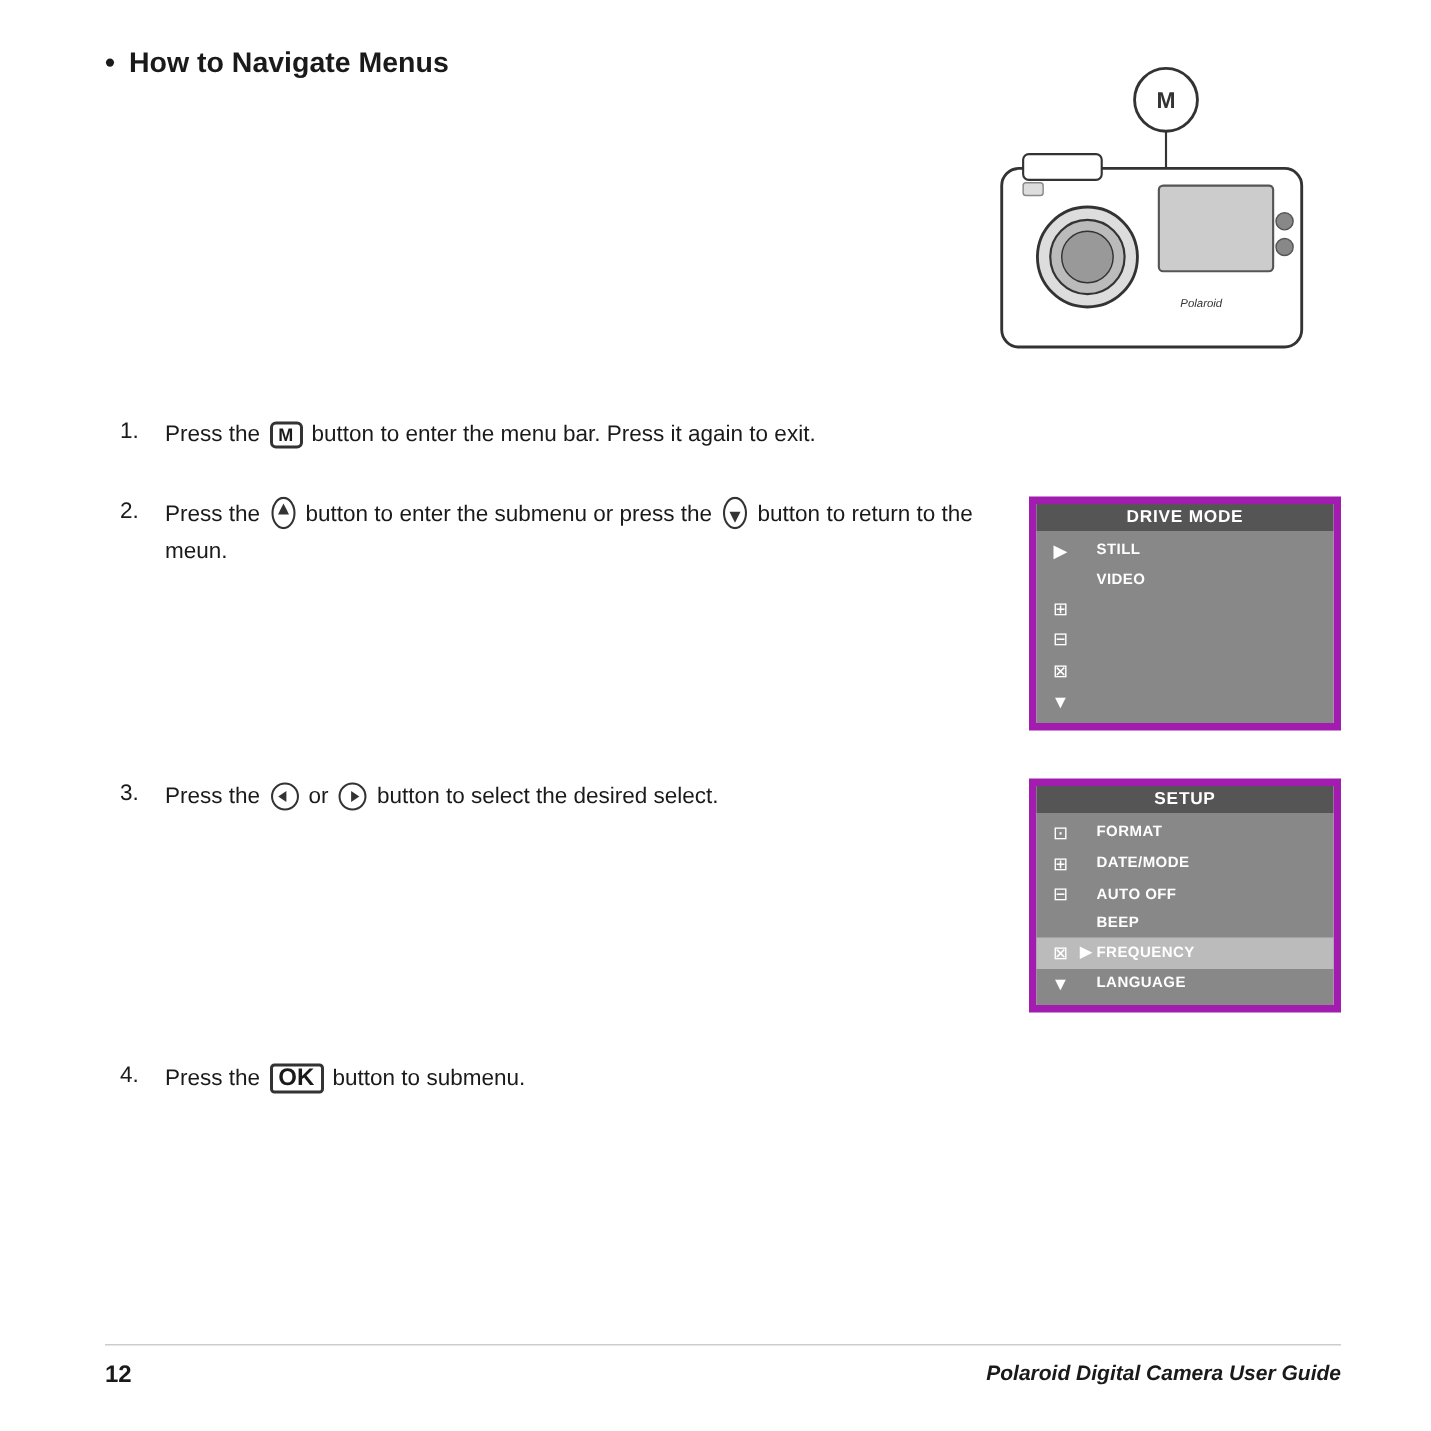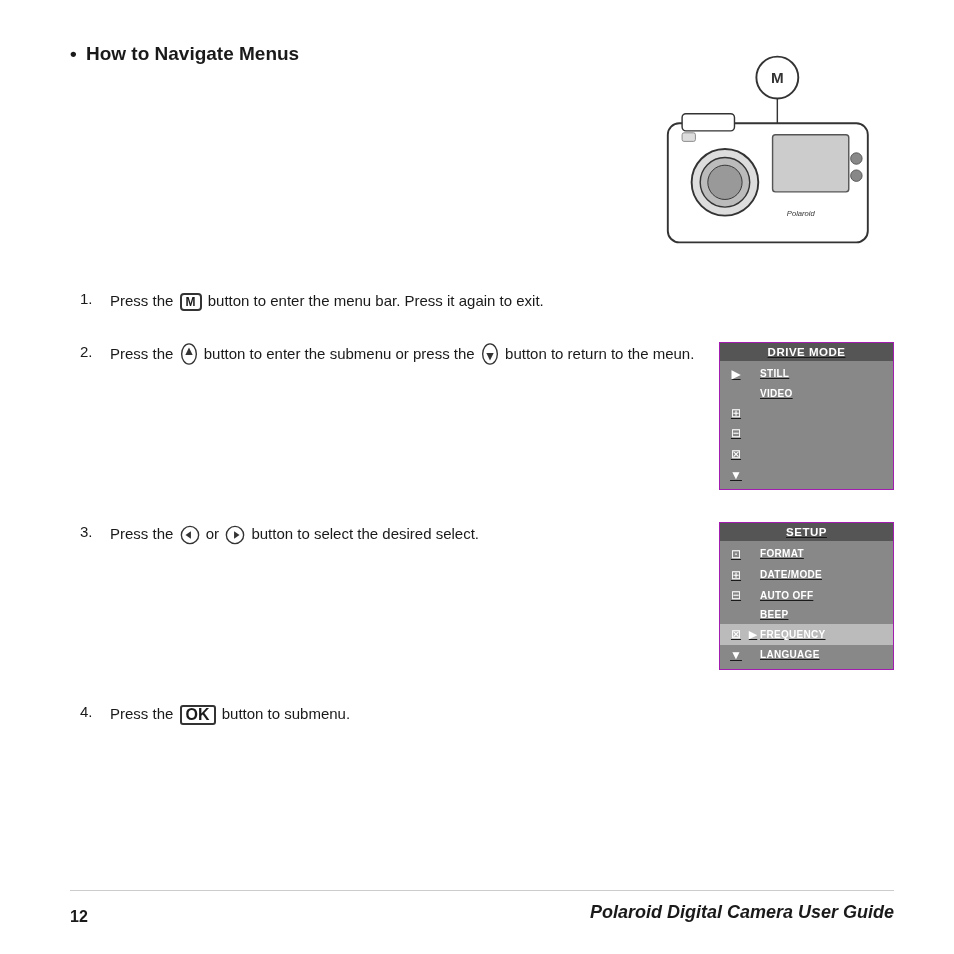--- a/index.html
+++ b/index.html
@@ -8,21 +8,21 @@
       height: 954px;
       background: #fff;
       font-family: Arial, Helvetica, sans-serif;
       font-size: 15px;
       color: #1a1a1a;
       overflow: hidden;
     }
     .page {
       width: 954px;
       height: 954px;
-      padding: 39px 60px 30px 70px;
+      padding: 28px 60px 30px 70px;
       position: relative;
     }
     
     .title {
       font-size: 19px;
       font-weight: bold;
       margin-bottom: 8px;
     }
     .bullet {
       font-size: 19px;
@@ -69,25 +69,24 @@
       flex: 0 0 30px;
       padding-top: 1px;
     }
     .step-content {
       flex: 1;
       font-size: 15px;
       line-height: 1.65;
     }
     
     .panel {
-      border: 1px solid #a21caf;
+      border: 5px solid #a21caf;
       font-size: 11px;
-      width: 175px;
+      width: 208px;
       margin-bottom: 0;
-      text-decoration: underline;
     }
     .panel-header {
       background: #555;
       color: #fff;
       text-align: center;
       font-weight: bold;
       font-size: 11.5px;
       padding: 3px 6px;
       letter-spacing: 0.5px;
     }
@@ -191,21 +190,21 @@
       align-items: flex-end;
       border-top: 1px solid #ccc;
       padding-top: 8px;
     }
     .page-num {
       font-size: 16px;
       font-weight: bold;
     }
     .footer-brand {
       text-align: right;
-      font-size: 18px;
+      font-size: 14px;
       font-weight: bold;
       font-style: italic;
       line-height: 1.5;
     }
     .step-pair {
       display: flex;
       margin-bottom: 32px;
       align-items: flex-start;
     }
     .step-pair-right {

